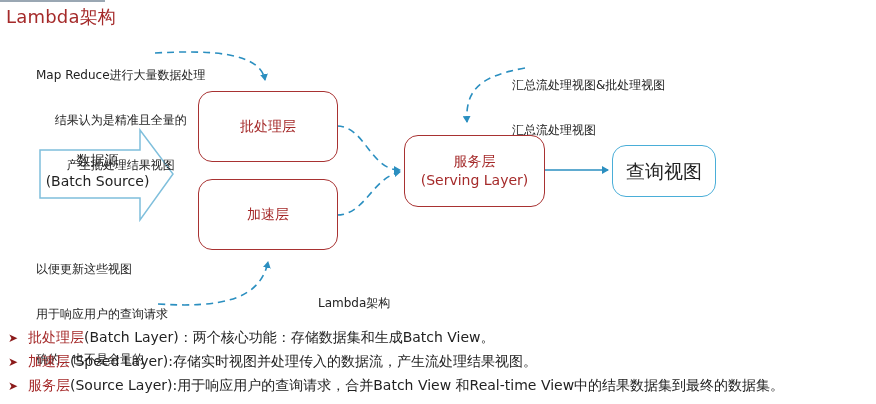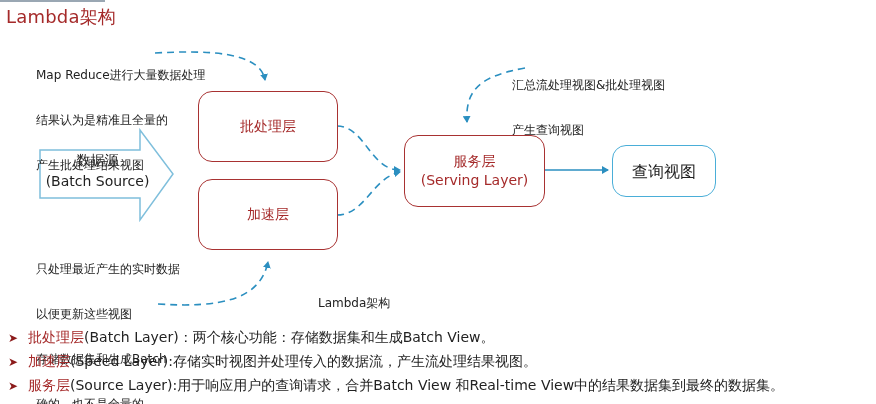--- a/index.html
+++ b/index.html
@@ -4,21 +4,21 @@
   <style>
     html, body { margin: 0; padding: 0; background: #ffffff; }
     body { width: 876px; height: 404px; position: relative; overflow: hidden;
            font-family: "DejaVu Sans", "Liberation Sans", sans-serif; color: #1a1a1a; }
     .top-rule { position: absolute; left: 0; top: 0; width: 105px; height: 2px; background: #9aa7b3; }
     .title { position: absolute; left: 6px; top: 5px; font-size: 18px; color: #a52a2a; letter-spacing: 0.2px; }
     .note { position: absolute; font-size: 12px; line-height: 15px; color: #222; white-space: pre; }
     .box { position: absolute; box-sizing: border-box; border: 1.6px solid #a83232; border-radius: 14px;
            display: flex; flex-direction: column; align-items: center; justify-content: center;
            color: #a52a2a; font-size: 14px; line-height: 19px; text-align: center; background: #fff; }
-    .box.query { border-color: #4aaed8; color: #222; font-size: 16px; }
+    .box.query { border-color: #4aaed8; color: #222; font-size: 19px; }
     .ds-label { position: absolute; left: 40px; top: 150px; width: 115px; text-align: center;
                 font-size: 14px; line-height: 21px; color: #222; }
     .caption { position: absolute; left: 318px; top: 295px; font-size: 12px; color: #222; }
     .bullets { position: absolute; left: 8px; top: 326px; }
     .bullet { height: 24px; display: flex; align-items: center; font-size: 14px; color: #222; white-space: nowrap; }
     .bullet .arrow { width: 20px; color: #8b1a1a; font-size: 12px; }
     .bullet .term { color: #a52a2a; }
     svg.overlay { position: absolute; left: 0; top: 0; }
   </style>
 </head>
@@ -42,37 +42,36 @@
 
   <path d="M337,126 C365,126 370,170 400,170" fill="none" stroke="#2b8fc0" stroke-width="1.6" stroke-dasharray="7,5" marker-end="url(#ah)"></path>
 
   <path d="M337,215 C365,215 372,178 400,172" fill="none" stroke="#2b8fc0" stroke-width="1.6" stroke-dasharray="7,5" marker-end="url(#ah)"></path>
 
   <path d="M525,68 C480,76 465,90 467,122" fill="none" stroke="#2b8fc0" stroke-width="1.6" stroke-dasharray="7,5" marker-end="url(#ah)"></path>
 
   <line x1="545" y1="170" x2="608" y2="170" stroke="#2b8fc0" stroke-width="1.6" marker-end="url(#ah)"></line>
 </svg>
 
-<div class="note" style="left:36px; top:38px;">
+<div class="note" style="left:36px; top:38px;text-align:center;">
   <div>Map Reduce进行大量数据处理</div>
   <div>结果认为是精准且全量的</div>
   <div>产生批处理结果视图</div>
 </div>
 
 <div class="note" style="left:36px; top:232px;">
-  <div>只处理最近产生的实时数据</div>
   <div>以便更新这些视图</div>
-  <div>存储数据集和生成Batch</div>
+  <div>用于响应用户的查询请求</div>
   <div>确的，也不是全量的</div>
   
 </div>
 
 <div class="note" style="left:512px; top:48px;">
   <div>汇总流处理视图&amp;批处理视图</div>
-  <div>产生查询视图</div>
+  <div>汇总流处理视图</div>
 </div>
 
 <div class="ds-label">
   <div>数据源</div>
   <div>(Batch Source)</div>
 </div>
 
 <div class="box" style="left:198px; top:91px; width:140px; height:71px;">
   <div>批处理层</div>
 </div>

